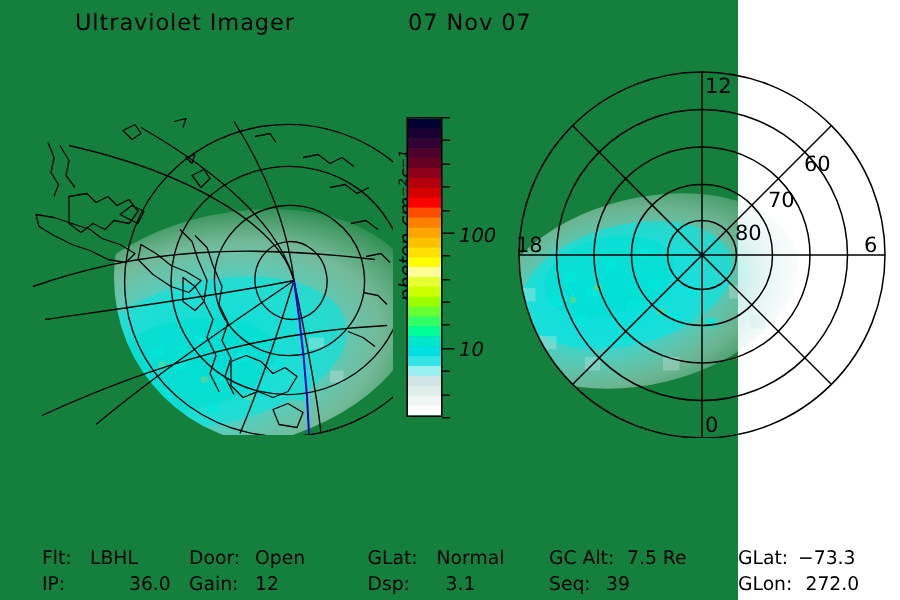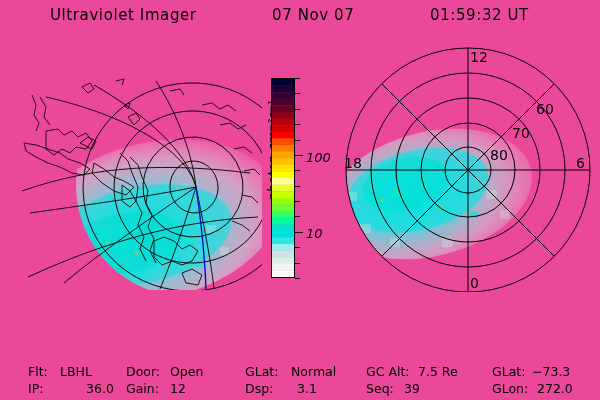--- a/index.html
+++ b/index.html
@@ -1,18 +1,18 @@
 <!DOCTYPE html>
 <html><head>
 <meta charset="utf-8">
 <style>
   html,body{margin:0;padding:0;background:#ffffff;}
   body{width:600px;height:400px;overflow:hidden;
        font-family:"DejaVu Sans","Liberation Sans",sans-serif;color:#000;}
-  #root{position:relative;width:600px;height:400px;background:#ec4899;}
+  #root{position:relative;width:492px;height:400px;background:#15803d;}
   .abs{position:absolute;}
   .txt{white-space:pre;font-family:"DejaVu Sans","Liberation Sans",sans-serif;}
 
   
   #hdr-title{left:50px;top:6px;font-size:15px;letter-spacing:.6px;}
   #hdr-date {left:272px;top:6px;font-size:15px;letter-spacing:.6px;text-align:right;}
   #hdr-time {left:430px;top:6px;font-size:15px;letter-spacing:.6px;}
 
   
   #geo-panel{left:6px;top:45px;width:256px;height:245px;}
@@ -38,21 +38,20 @@
   .st-cell{position:absolute;white-space:pre;}
   .row1{top:0px;} .row2{top:17px;}
 </style>
 </head>
 <body>
 
 <div id="root">
 
   <div class="abs txt" id="hdr-title">Ultraviolet Imager</div>
   <div class="abs txt" id="hdr-date">07 Nov 07</div>
-  <div class="abs txt" id="hdr-time">01:59:32 UT</div>
 
   <div class="abs" id="geo-panel">
     <svg class="panel-svg" width="256" height="245" viewBox="0 0 256 245">
       <defs>
         <clipPath id="geoClip">
             <circle cx="182" cy="140" r="112"></circle>
           </clipPath>
         <radialGradient id="auroraFade" cx="0.42" cy="0.58" r="0.62">
           <stop offset="0%" stop-color="#00e0d8" stop-opacity="0.95"></stop>
           <stop offset="45%" stop-color="#55e8e8" stop-opacity="0.8"></stop>

